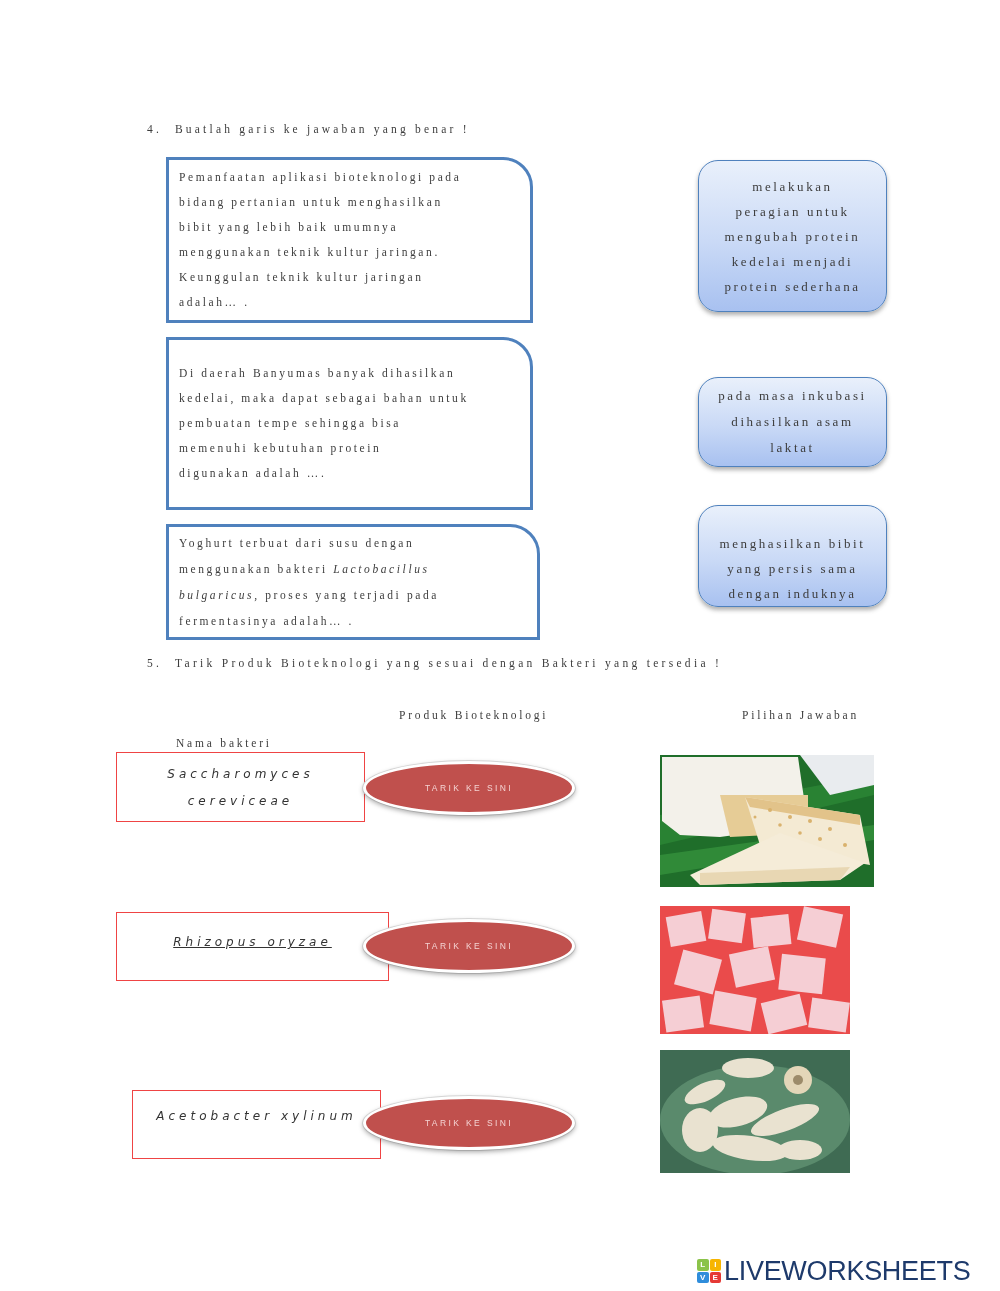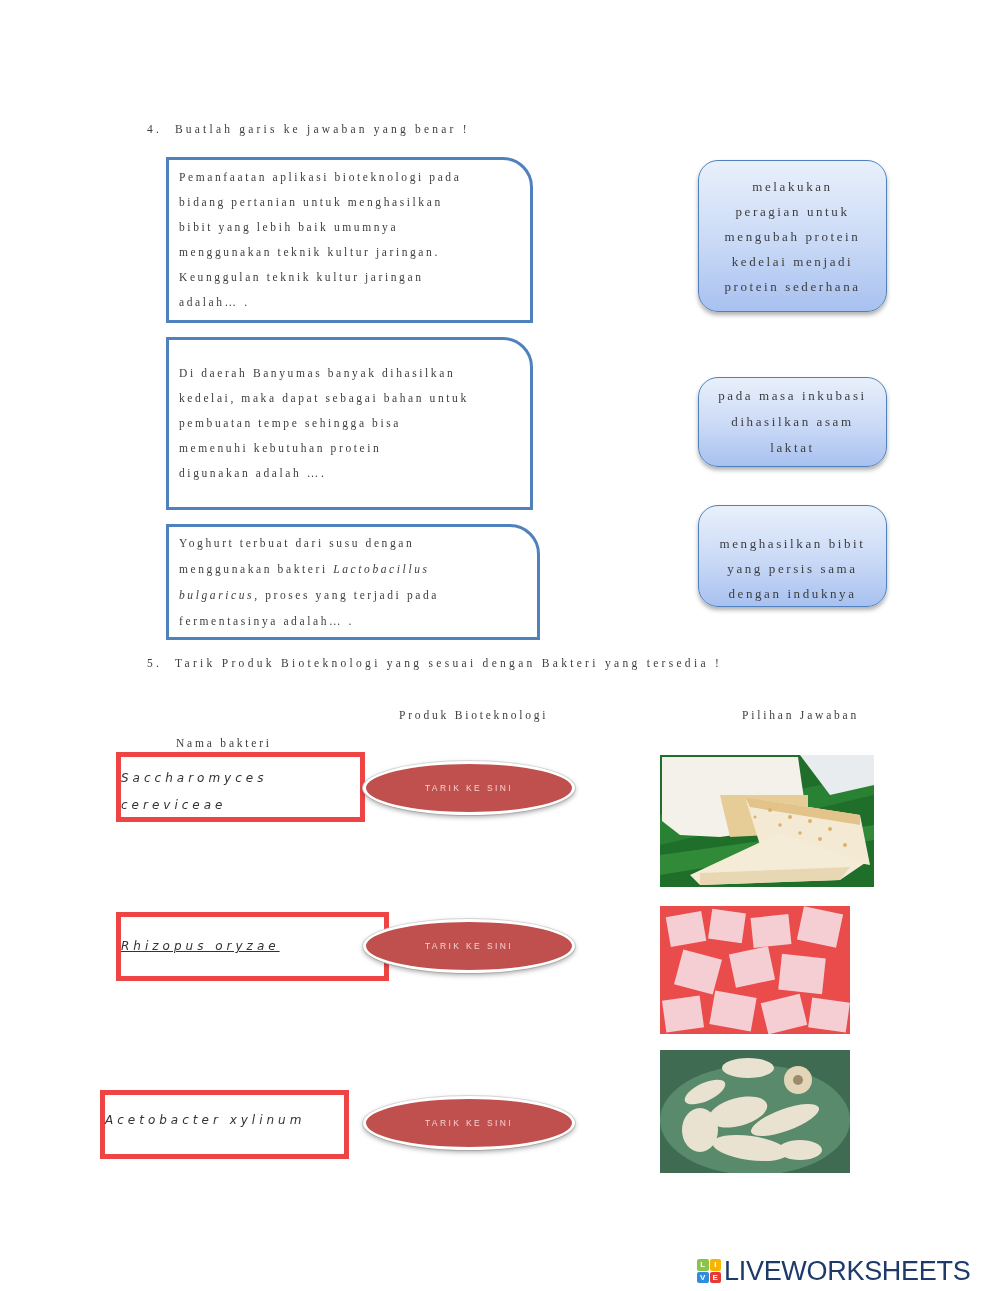--- a/index.html
+++ b/index.html
@@ -28,23 +28,23 @@
       display: flex; flex-direction: column; justify-content: center; align-items: center;
       text-align: center; font-size: 13px; letter-spacing: 2.6px; line-height: 25px; color: #3d3d3d;
     }
     .a-box .line { display: block; white-space: nowrap; }
 
     .col-head {
       position: absolute; font-size: 11.5px; letter-spacing: 2.8px; color: #3d3d3d; white-space: nowrap;
     }
 
     .bact-box {
-      position: absolute; border: 5px solid #ef4444; background: #ffffff;
+      position: absolute; border: 1px solid #ef4444; background: #ffffff;
       font-family: "DejaVu Sans", sans-serif; font-style: italic; font-size: 12px; letter-spacing: 4px;
-      color: #333; text-align: left; line-height: 27px; padding-top: 10px;
+      color: #333; text-align: center; line-height: 27px; padding-top: 10px;
     }
     .bact-box .line { display: block; white-space: nowrap; }
 
     .drop-oval {
       position: absolute; border-radius: 50%; background: #c0504d;
       border: 3px solid #ffffff;
       box-shadow: 0 2px 5px rgba(0,0,0,0.35), 0 0 0 1px #e2e2e2;
       display: flex; align-items: center; justify-content: center;
       font-family: "Liberation Sans", sans-serif; font-size: 8.5px; letter-spacing: 2.4px; color: #f4d3d2;
     }
@@ -129,21 +129,21 @@
   <span class="line">Saccharomyces</span>
   <span class="line">cereviceae</span>
 </div>
 <div class="drop-oval" style="left:363px; top:761px; width:212px; height:54px;">TARIK KE SINI</div>
 
 <div class="bact-box" style="left:116px; top:912px; width:273px; height:69px; padding-top:16px;text-decoration:underline;">
   <span class="line">Rhizopus oryzae</span>
 </div>
 <div class="drop-oval" style="left:363px; top:919px; width:212px; height:54px;">TARIK KE SINI</div>
 
-<div class="bact-box" style="left:100px; top:1090px; width:249px; height:69px; padding-top:12px;">
+<div class="bact-box" style="left:132px; top:1090px; width:249px; height:69px; padding-top:12px;">
   <span class="line">Acetobacter xylinum</span>
 </div>
 <div class="drop-oval" style="left:363px; top:1096px; width:212px; height:54px;">TARIK KE SINI</div>
 
 <div class="photo" style="left:660px; top:755px; width:214px; height:132px;">
   <svg viewBox="0 0 214 132" preserveAspectRatio="none">
     <rect width="214" height="132" fill="#1f6e2a"></rect>
     <path d="M0 60 L214 20 L214 40 L0 90Z" fill="#2e8a37" opacity="0.7"></path>
     <path d="M0 100 L214 70 L214 85 L0 120Z" fill="#3c9c42" opacity="0.6"></path>
     <path d="M140 0 L214 0 L214 30 L170 40Z" fill="#e9ecef"></path>

